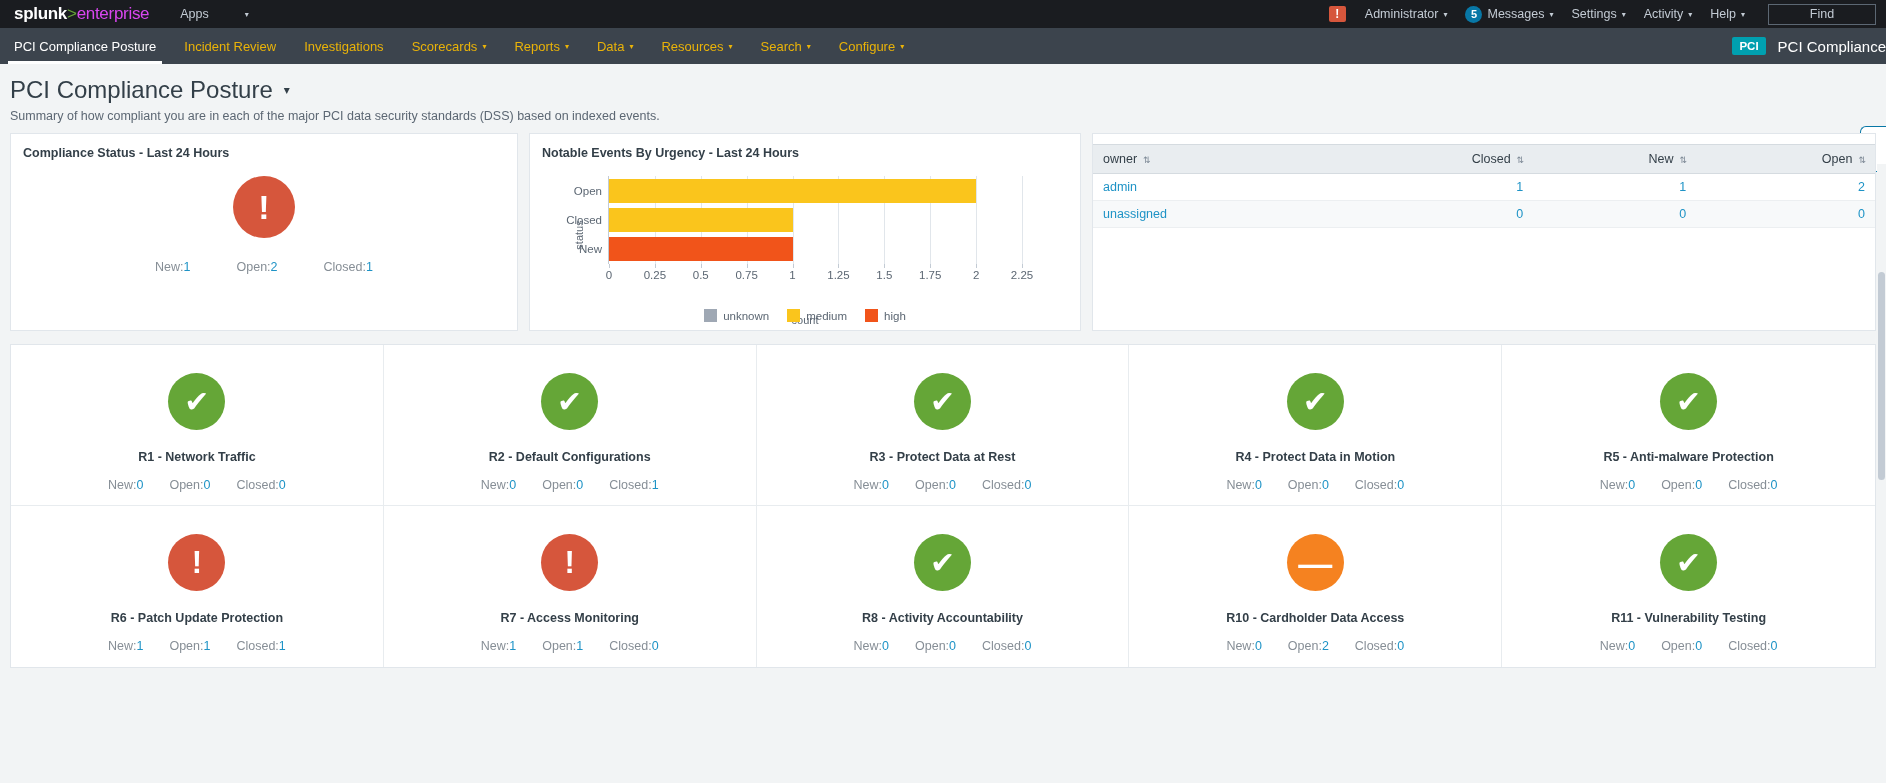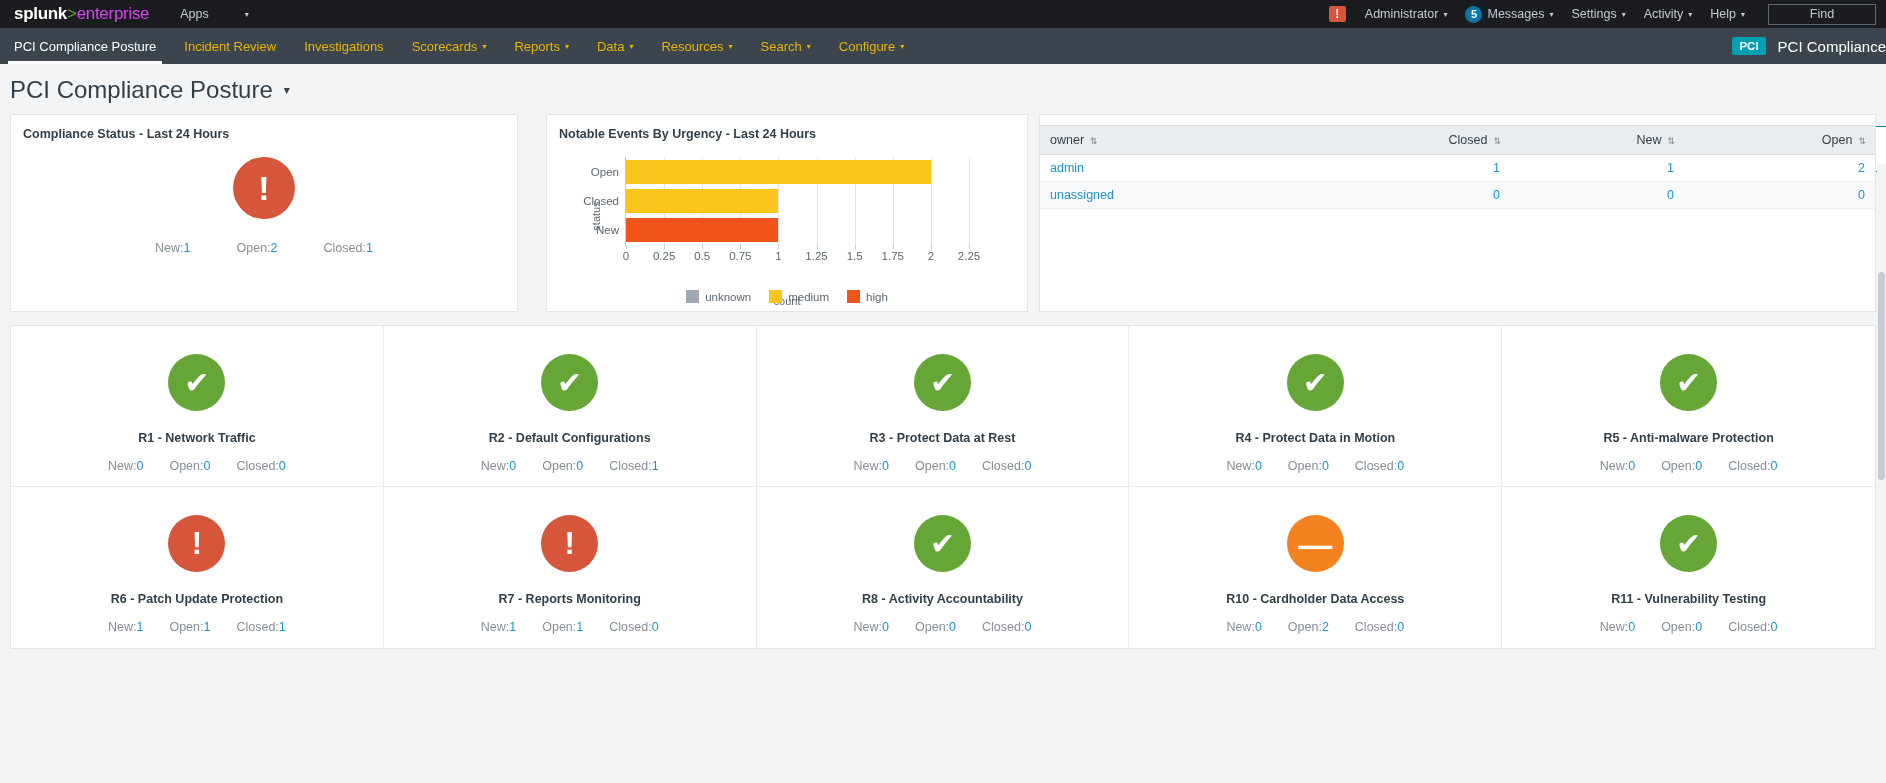--- a/index.html
+++ b/index.html
@@ -80,21 +80,21 @@
   }
   .panel {
     background: #ffffff; border: 1px solid #e1e6eb;
     position: relative;
   }
   .panel-title {
     font-size: 12.5px; font-weight: bold; color: #333f48;
     padding: 12px 0 0 12px;
   }
   .panel-a { width: 508px; height: 198px; }
-  .panel-b { width: 482px; height: 198px; margin-left: 17px; }
+  .panel-b { width: 552px; height: 198px; }
   .panel-c { flex: 1; height: 198px; }
 
   
   .sv-wrap {
     display: flex; flex-direction: column; align-items: center;
     margin-top: 16px;
   }
   .sv-circle {
     width: 62px; height: 62px; border-radius: 50%;
     display: flex; align-items: center; justify-content: center;
@@ -300,20 +300,21 @@
   <div class="collapse-tab">‹</div>
   <div class="scrollbar-track">
     <div class="scrollbar-thumb"></div>
   </div>
 
   <div class="page-head">
     <div class="page-title">
       <span>PCI Compliance Posture</span>
       <span class="caret">▾</span>
     </div>
+    <div class="page-desc">Summary of how compliant you are in each of the major PCI data security standards (DSS) based on indexed events.</div>
   </div>
 
   <div class="panels">
 
     <div class="panel panel-a">
       <div class="panel-title">Compliance Status - Last 24 Hours</div>
       <div class="sv-wrap">
         <div class="sv-circle" id="sv-circle" style="background: rgb(214, 86, 60);">!</div>
         <div class="sv-delta" id="sv-delta">
             <span><span>New:</span><b>1</b></span>
@@ -466,21 +467,21 @@
         <div class="card-icon alert" style="background: rgb(214, 86, 60);">!</div>
         <div class="card-label">R6 - Patch Update Protection</div>
         <div class="card-delta">
           <span><span>New:</span><b>1</b></span>
           <span><span>Open:</span><b>1</b></span>
           <span><span>Closed:</span><b>1</b></span>
         </div>
       </div>
       <div class="card">
         <div class="card-icon alert" style="background: rgb(214, 86, 60);">!</div>
-        <div class="card-label">R7 - Reports Monitoring</div>
+        <div class="card-label">R7 - Access Monitoring</div>
         <div class="card-delta">
           <span><span>New:</span><b>1</b></span>
           <span><span>Open:</span><b>1</b></span>
           <span><span>Closed:</span><b>0</b></span>
         </div>
       </div>
       <div class="card">
         <div class="card-icon check" style="background: rgb(101, 166, 55);">✔</div>
         <div class="card-label">R8 - Activity Accountability</div>
         <div class="card-delta">

